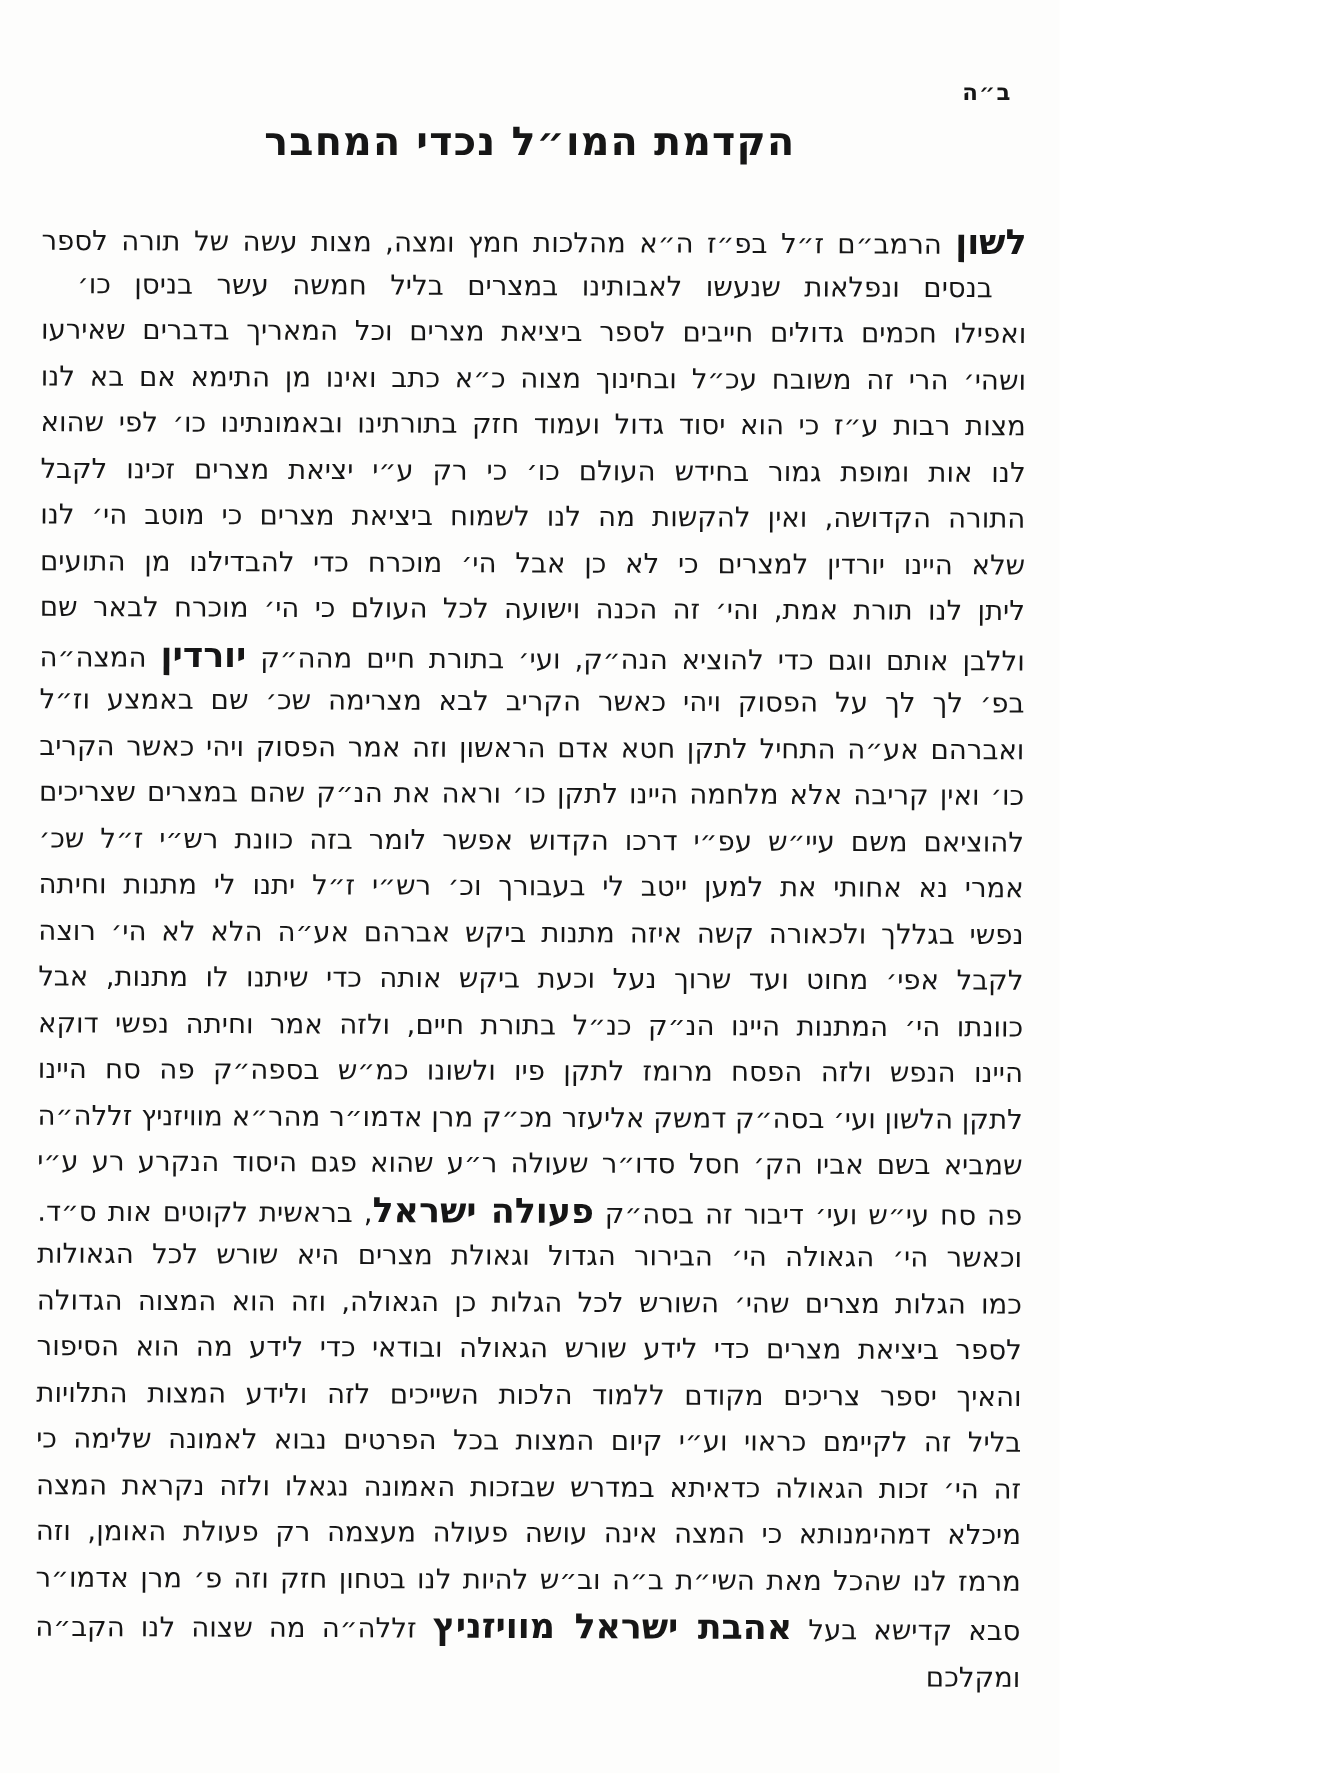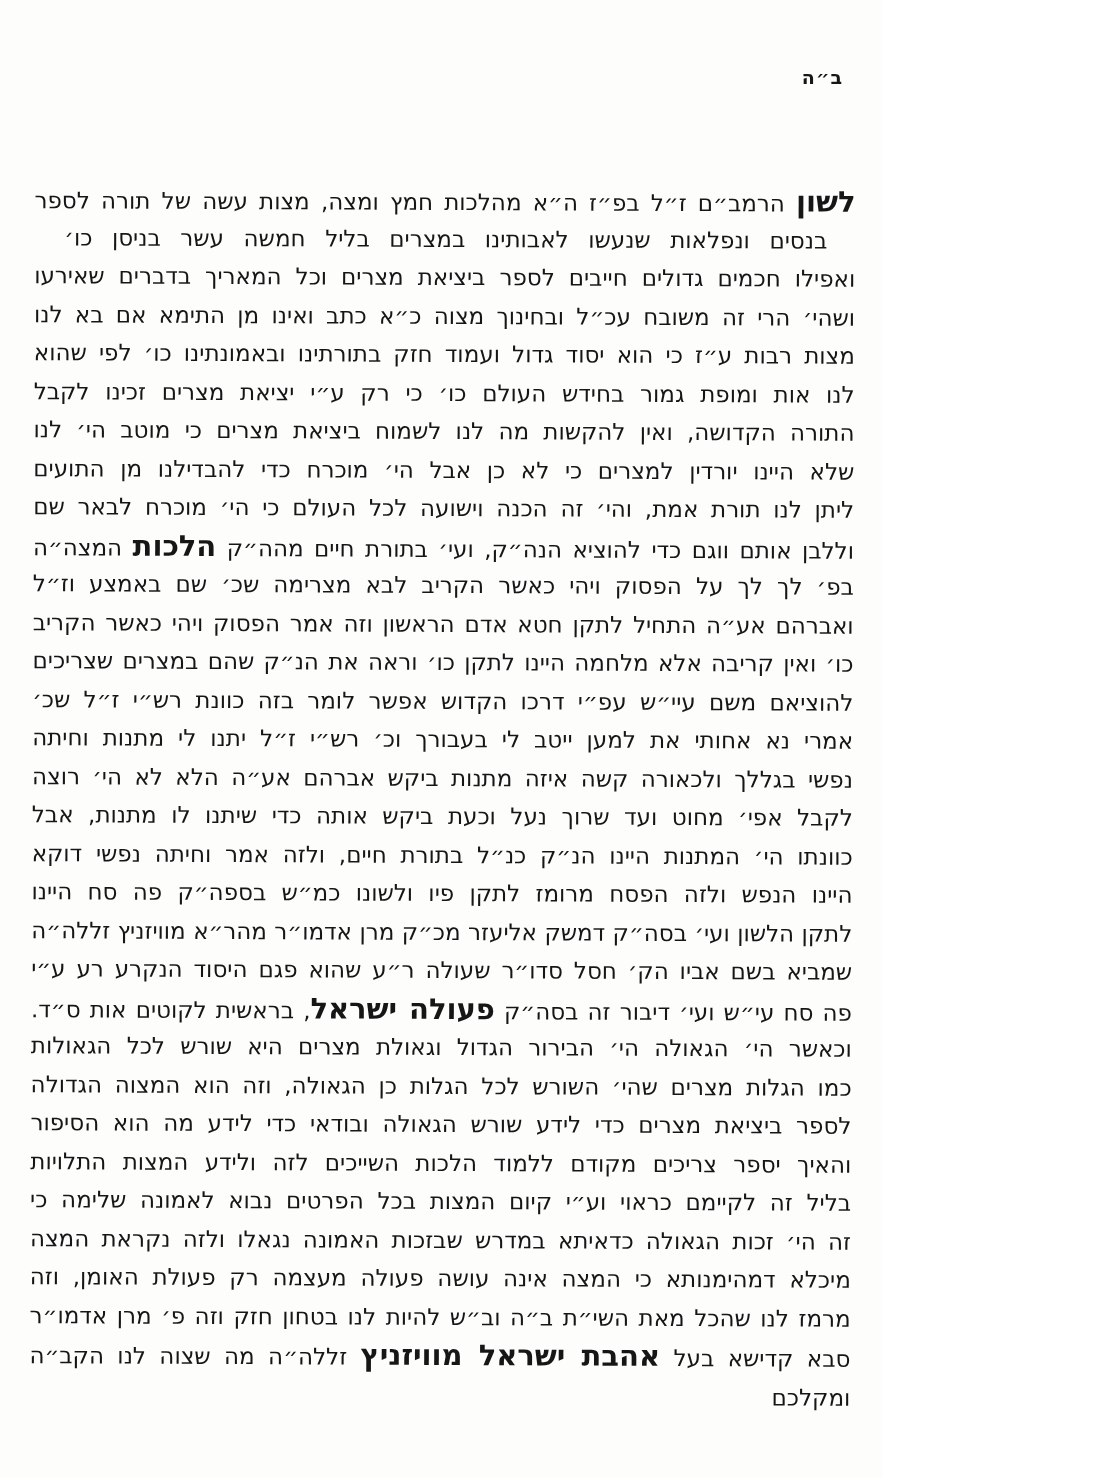--- a/index.html
+++ b/index.html
@@ -68,31 +68,32 @@
   .seg-big {
     font-size: 29px;
     font-weight: bold;
   }
 </style>
 </head>
 <body>
 
 <div class="page">
   <div class="bsd">ב״ה</div>
+  <h1 class="doc-title">הקדמת המו״ל נכדי המחבר</h1>
   <div class="body-text">
       <div class="line"><span class="seg-opener">לשון</span><span class="seg-normal"> הרמב״ם ז״ל בפ״ז ה״א מהלכות חמץ ומצה, מצות עשה של תורה לספר</span></div>
       <div class="line indent"><span class="seg-normal">בנסים ונפלאות שנעשו לאבותינו במצרים בליל חמשה עשר בניסן כו׳</span></div>
       <div class="line"><span class="seg-normal">ואפילו חכמים גדולים חייבים לספר ביציאת מצרים וכל המאריך בדברים שאירעו</span></div>
       <div class="line"><span class="seg-normal">ושהי׳ הרי זה משובח עכ״ל ובחינוך מצוה כ״א כתב ואינו מן התימא אם בא לנו</span></div>
       <div class="line"><span class="seg-normal">מצות רבות ע״ז כי הוא יסוד גדול ועמוד חזק בתורתינו ובאמונתינו כו׳ לפי שהוא</span></div>
       <div class="line"><span class="seg-normal">לנו אות ומופת גמור בחידש העולם כו׳ כי רק ע״י יציאת מצרים זכינו לקבל</span></div>
       <div class="line"><span class="seg-normal">התורה הקדושה, ואין להקשות מה לנו לשמוח ביציאת מצרים כי מוטב הי׳ לנו</span></div>
       <div class="line"><span class="seg-normal">שלא היינו יורדין למצרים כי לא כן אבל הי׳ מוכרח כדי להבדילנו מן התועים</span></div>
       <div class="line"><span class="seg-normal">ליתן לנו תורת אמת, והי׳ זה הכנה וישועה לכל העולם כי הי׳ מוכרח לבאר שם</span></div>
-      <div class="line"><span class="seg-normal">וללבן אותם ווגם כדי להוציא הנה״ק, ועי׳ בתורת חיים מהה״ק </span><span class="seg-big">הלכות</span><span class="seg-normal"> המצה״ה</span></div>
+      <div class="line"><span class="seg-normal">וללבן אותם ווגם כדי להוציא הנה״ק, ועי׳ בתורת חיים מהה״ק </span><span class="seg-big">יורדין</span><span class="seg-normal"> המצה״ה</span></div>
       <div class="line"><span class="seg-normal">בפ׳ לך לך על הפסוק ויהי כאשר הקריב לבא מצרימה שכ׳ שם באמצע וז״ל</span></div>
       <div class="line"><span class="seg-normal">ואברהם אע״ה התחיל לתקן חטא אדם הראשון וזה אמר הפסוק ויהי כאשר הקריב</span></div>
       <div class="line"><span class="seg-normal">כו׳ ואין קריבה אלא מלחמה היינו לתקן כו׳ וראה את הנ״ק שהם במצרים שצריכים</span></div>
       <div class="line"><span class="seg-normal">להוציאם משם עיי״ש עפ״י דרכו הקדוש אפשר לומר בזה כוונת רש״י ז״ל שכ׳</span></div>
       <div class="line"><span class="seg-normal">אמרי נא אחותי את למען ייטב לי בעבורך וכ׳ רש״י ז״ל יתנו לי מתנות וחיתה</span></div>
       <div class="line"><span class="seg-normal">נפשי בגללך ולכאורה קשה איזה מתנות ביקש אברהם אע״ה הלא לא הי׳ רוצה</span></div>
       <div class="line"><span class="seg-normal">לקבל אפי׳ מחוט ועד שרוך נעל וכעת ביקש אותה כדי שיתנו לו מתנות, אבל</span></div>
       <div class="line"><span class="seg-normal">כוונתו הי׳ המתנות היינו הנ״ק כנ״ל בתורת חיים, ולזה אמר וחיתה נפשי דוקא</span></div>
       <div class="line"><span class="seg-normal">היינו הנפש ולזה הפסח מרומז לתקן פיו ולשונו כמ״ש בספה״ק פה סח היינו</span></div>
       <div class="line"><span class="seg-normal">לתקן הלשון ועי׳ בסה״ק דמשק אליעזר מכ״ק מרן אדמו״ר מהר״א מוויזניץ זללה״ה</span></div>

